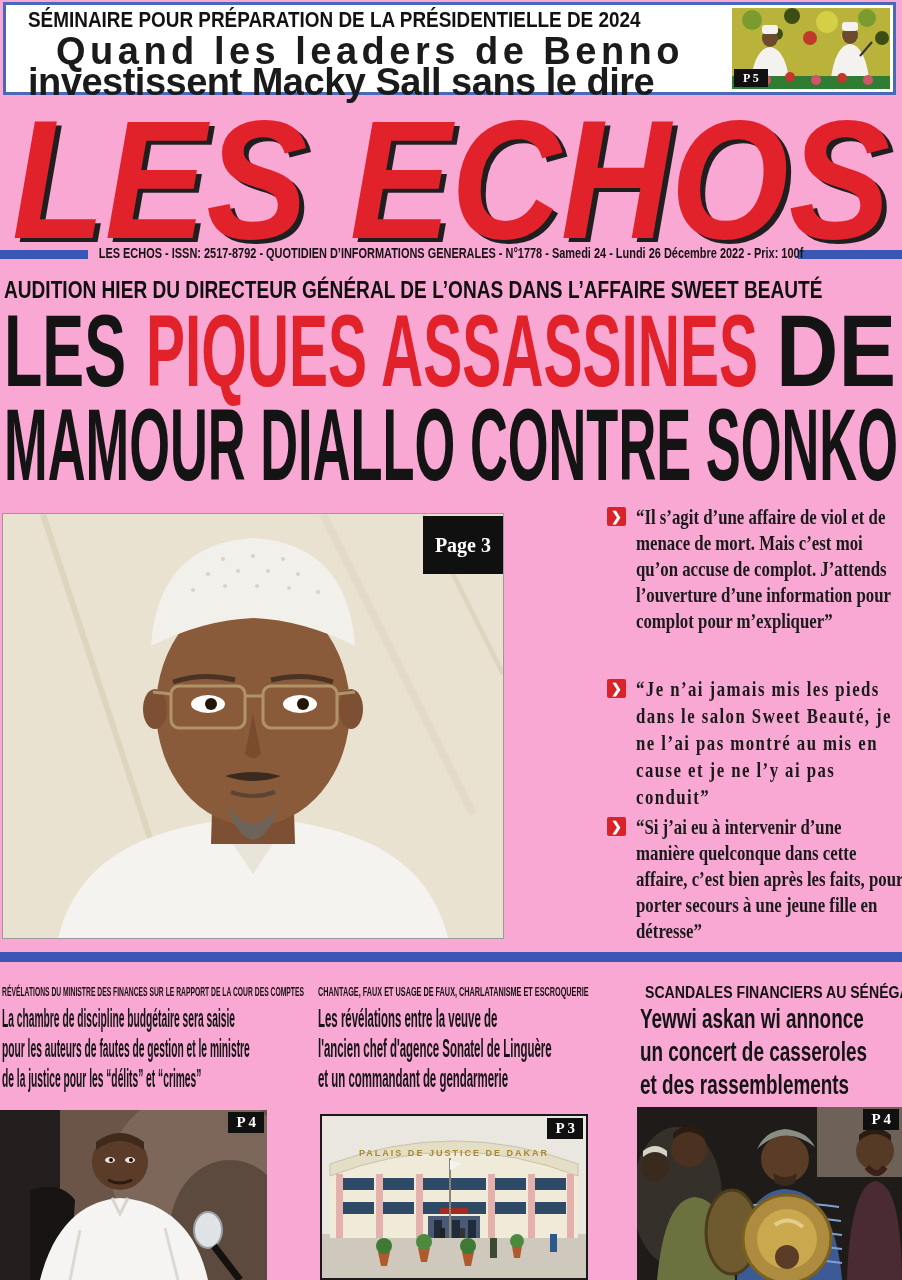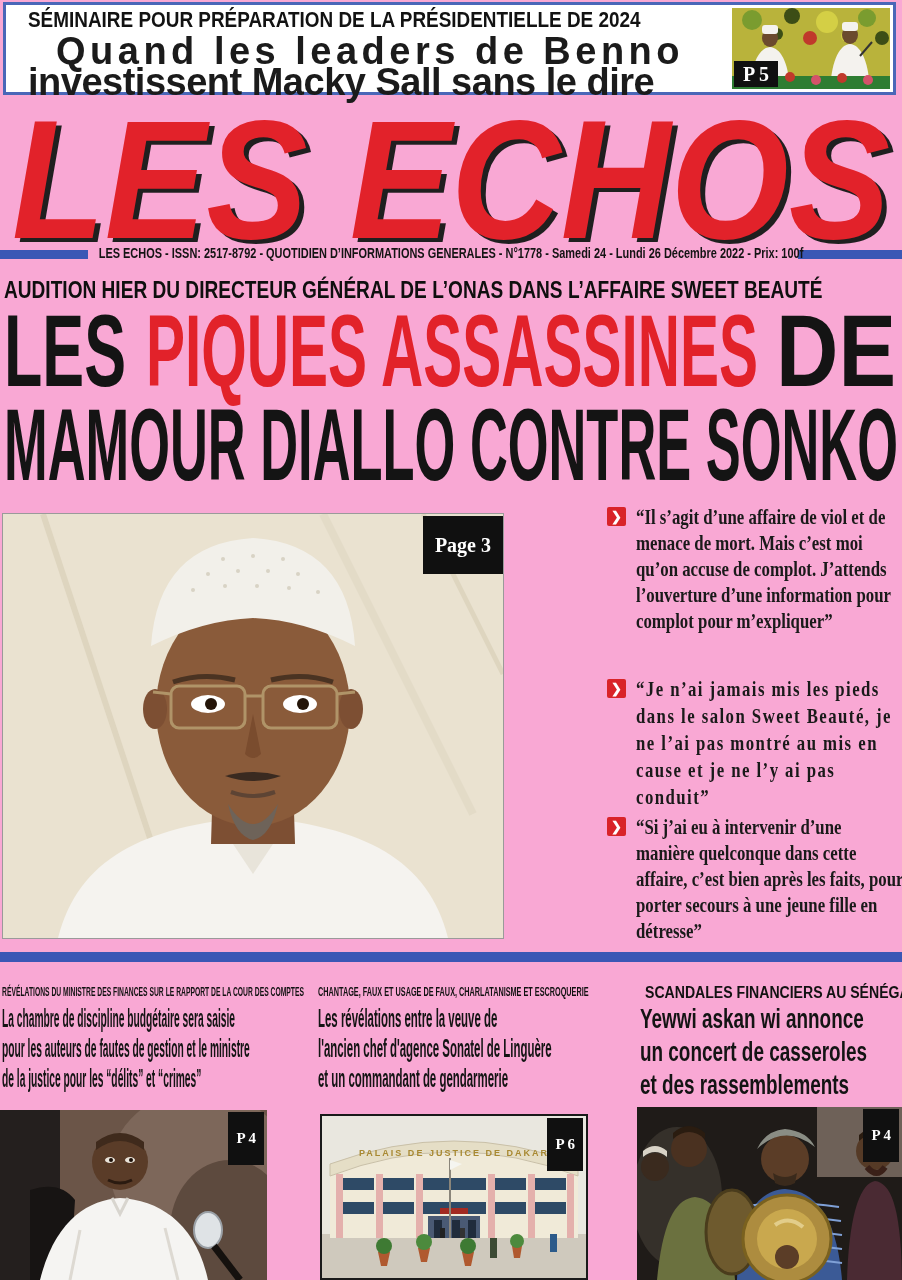--- a/index.html
+++ b/index.html
@@ -58,22 +58,22 @@
   .b-headline{position:absolute;top:1003px;font-weight:bold;color:#141414;transform-origin:0 0;}
   .b-headline div{white-space:nowrap;}
   #headline-1{left:2px;font-size:25px;line-height:30px;transform:scaleX(.41);}
   #headline-2{left:318px;font-size:26px;line-height:30px;transform:scaleX(.44);}
   #headline-3{left:640px;font-size:27px;line-height:33px;font-weight:bold;transform:scaleX(.70);}
 
   .b-photo{position:absolute;overflow:hidden;}
   #photo-1{left:0;top:1110px;width:267px;height:170px;}
   #photo-2{left:320px;top:1114px;width:268px;height:166px;border:2px solid #1a1a1a;box-sizing:border-box;}
   #photo-3{left:637px;top:1107px;width:265px;height:173px;}
-  .p-badge{font-size:15px;right:3px;top:2px;padding:19px 8px;}
-  #p5-badge{left:2px;bottom:2px;font-size:20px;padding:3px 9px;}
+  .p-badge{font-size:15px;right:3px;top:2px;padding:3px 8px;}
+  #p5-badge{left:2px;bottom:2px;font-size:12px;padding:3px 9px;}
 </style>
 </head>
 <body>
 
 <div id="page">
 
   <div id="banner" class="abs">
     <div id="banner-kicker" class="abs nowrap">SÉMINAIRE POUR PRÉPARATION DE LA PRÉSIDENTIELLE DE 2024</div>
     <div id="banner-l1" class="abs banner-line nowrap">Quand les leaders de Benno</div>
     <div id="banner-l2" class="abs banner-line nowrap">investissent Macky Sall sans le dire</div>
@@ -274,21 +274,21 @@
       </g>
       <circle cx="62" cy="130" r="8" fill="#3e7a33"></circle>
         <circle cx="102" cy="126" r="8" fill="#4c8a3d"></circle>
       <circle cx="146" cy="130" r="8" fill="#3e7a33"></circle>
         <circle cx="195" cy="125" r="7" fill="#4c8a3d"></circle>
       <rect x="168" y="122" width="7" height="20" fill="#3c4a34"></rect>
       <rect x="228" y="118" width="7" height="18" fill="#2c5a8a"></rect>
       <rect x="118" y="112" width="5" height="10" fill="#222"></rect>
         <rect x="138" y="112" width="5" height="10" fill="#333"></rect>
     </svg>
-    <div class="badge p-badge">P 6</div>
+    <div class="badge p-badge">P 3</div>
   </div>
 
   <div id="photo-3" class="b-photo">
     <svg width="265" height="173" viewBox="0 0 265 173">
       <rect width="265" height="173" fill="#1f1b18"></rect>
       <rect x="180" y="0" width="85" height="70" fill="#6e6158"></rect>
       <ellipse cx="40" cy="90" rx="45" ry="70" fill="#35302a"></ellipse>
       <circle cx="18" cy="60" r="14" fill="#3a2a1e"></circle>
         <path d="M6,50 Q18,40 30,50 L30,44 Q18,34 6,44 Z" fill="#d8d2c6"></path>
       <circle cx="52" cy="42" r="18" fill="#4a3120"></circle>

